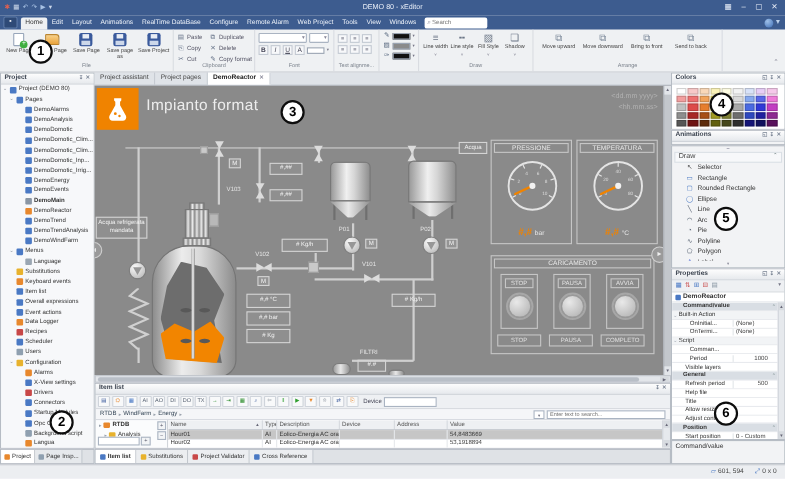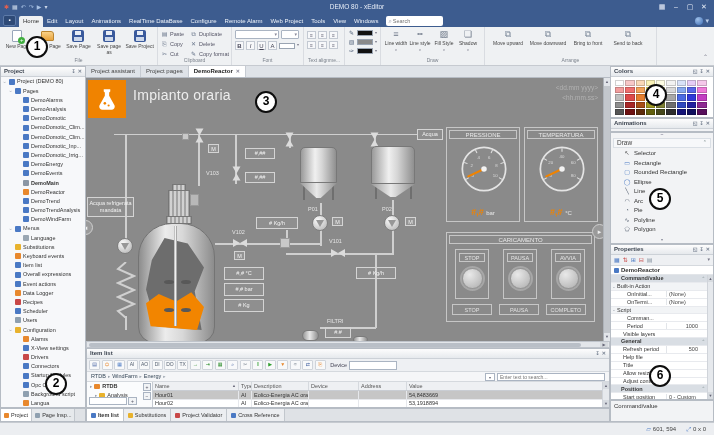--- a/index.html
+++ b/index.html
@@ -693,21 +693,21 @@
   </div>
 
   <div id="cv">
     <div class="flaskbox">
       <svg width="26" height="26" viewBox="0 0 24 24">
         <path d="M9 3h6v2l-1 1v3l5 9a3 3 0 0 1-3 4H8a3 3 0 0 1-3-4l5-9V6L9 5z" fill="#ffffff"></path>
         <circle cx="10" cy="16" r="1.2" fill="#f08300"></circle>
           <circle cx="13.5" cy="18" r="1" fill="#f08300"></circle>
       </svg>
     </div>
-    <div class="cvtitle">Impianto oraria</div>
+    <div class="cvtitle">Impianto format</div>
     <div class="cvdate">
       <div>&lt;dd.mm yyyy&gt;</div>
       <div>&lt;hh.mm.ss&gt;</div>
     </div>
 
     <i class="pipe" style="left:28px;top:55.5px;width:304px;height:1.5px"></i>
     <i class="pipe" style="left:39px;top:56px;width:1.5px;height:106px"></i>
     <i class="pipe" style="left:112px;top:56px;width:1.5px;height:52px"></i>
     <i class="pipe" style="left:149px;top:56px;width:1.5px;height:50px"></i>
     <i class="pipe" style="left:203px;top:56px;width:1.5px;height:14px"></i>

